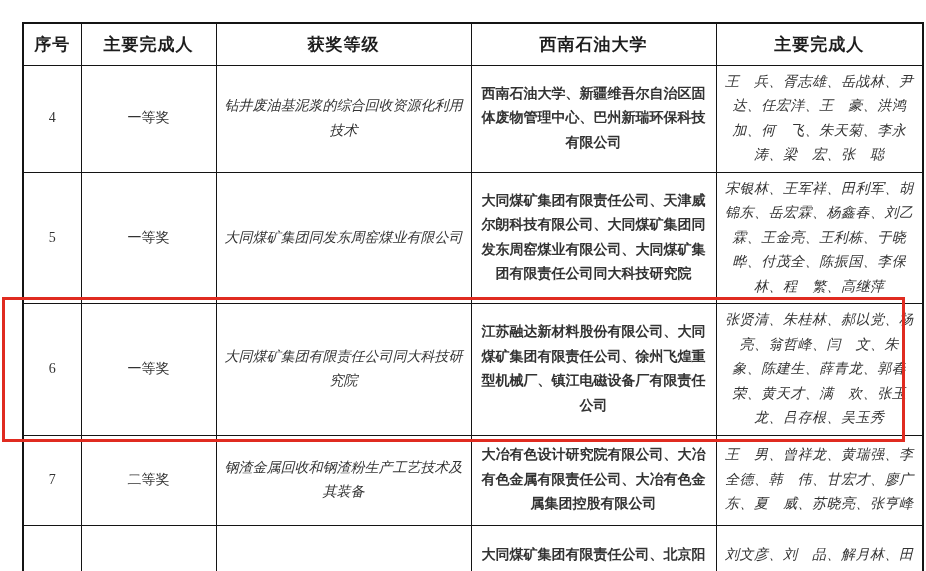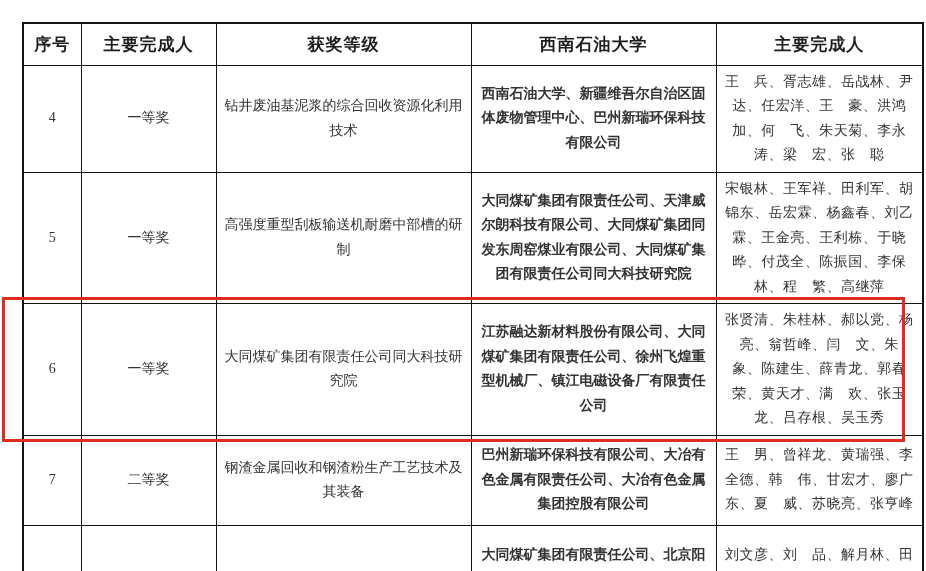--- a/index.html
+++ b/index.html
@@ -46,23 +46,23 @@
   table.awards tbody td {
     font-size: 14px;
     line-height: 1.75;
   }
   .col-index   { width: 58px;  }
   .col-award   { width: 135px; }
   .col-project { width: 255px; }
   .col-units   { width: 245px; }
   .col-people  { width: 207px; }
   td.c-index   { font-size: 15px; }
-  td.c-project { padding: 4px 14px; }
+  td.c-project { padding: 4px 14px; font-style: italic; }
   td.c-units   { padding: 4px 9px; font-weight: bold;  }
-  td.c-people  { padding: 4px 5px; letter-spacing: 0.5px; }
+  td.c-people  { padding: 4px 5px; letter-spacing: 0.5px; font-style: italic; }
   tbody tr:nth-child(1) { height: 90px;  }
   tbody tr:nth-child(2) { height: 95px;  }
   tbody tr:nth-child(3) { height: 114px; }
   tbody tr:nth-child(4) { height: 90px;  }
   tbody tr:nth-child(5) { height: 110px; }
   #highlight-box {
     position: absolute;
     border-style: solid;
     border-width: 3px;
     pointer-events: none;
@@ -94,36 +94,36 @@
         <tr>
     <td class="c-index">4</td>
     <td class="c-award">一等奖</td>
     <td class="c-project">钻井废油基泥浆的综合回收资源化利用技术</td>
     <td class="c-units">西南石油大学、新疆维吾尔自治区固体废物管理中心、巴州新瑞环保科技有限公司</td>
     <td class="c-people">王　兵、胥志雄、岳战林、尹　达、任宏洋、王　豪、洪鸿加、何　飞、朱天菊、李永涛、梁　宏、张　聪</td>
   </tr>
         <tr>
     <td class="c-index">5</td>
     <td class="c-award">一等奖</td>
-    <td class="c-project">高强度重型刮板输送机耐磨中部槽的研制</td>
+    <td class="c-project">大同煤矿集团同发东周窑煤业有限公司</td>
     <td class="c-units">大同煤矿集团有限责任公司、天津威尔朗科技有限公司、大同煤矿集团同发东周窑煤业有限公司、大同煤矿集团有限责任公司同大科技研究院</td>
     <td class="c-people">宋银林、王军祥、田利军、胡锦东、岳宏霖、杨鑫春、刘乙霖、王金亮、王利栋、于晓晔、付茂全、陈振国、李保林、程　繁、高继萍</td>
   </tr>
         <tr>
     <td class="c-index">6</td>
     <td class="c-award">一等奖</td>
     <td class="c-project">大同煤矿集团有限责任公司同大科技研究院</td>
     <td class="c-units">江苏融达新材料股份有限公司、大同煤矿集团有限责任公司、徐州飞煌重型机械厂、镇江电磁设备厂有限责任公司</td>
     <td class="c-people">张贤清、朱桂林、郝以党、杨　亮、翁哲峰、闫　文、朱　象、陈建生、薛青龙、郭春荣、黄天才、满　欢、张玉龙、吕存根、吴玉秀</td>
   </tr>
         <tr>
     <td class="c-index">7</td>
     <td class="c-award">二等奖</td>
     <td class="c-project">钢渣金属回收和钢渣粉生产工艺技术及其装备</td>
-    <td class="c-units">巴州新瑞环保科技有限公司、大冶有色金属有限责任公司、大冶有色金属集团控股有限公司</td>
+    <td class="c-units">大冶有色设计研究院有限公司、大冶有色金属有限责任公司、大冶有色金属集团控股有限公司</td>
     <td class="c-people">王　男、曾祥龙、黄瑞强、李全德、韩　伟、甘宏才、廖广东、夏　威、苏晓亮、张亨峰</td>
   </tr>
         <tr>
     <td class="c-index">8</td>
     <td class="c-award">二等奖</td>
     <td class="c-project">大型粉磨设备耐磨堆焊再制造技术研究</td>
     <td class="c-units">大同煤矿集团有限责任公司、北京阳光威尔焊接技术有限公司、大同煤矿集团有限责任公司同大科技研究院</td>
     <td class="c-people">刘文彦、刘　品、解月林、田利军、常晓华、相泽锋、刘　轶、侯大伟、郝利国、李永梅</td>
   </tr>
       </tbody>

